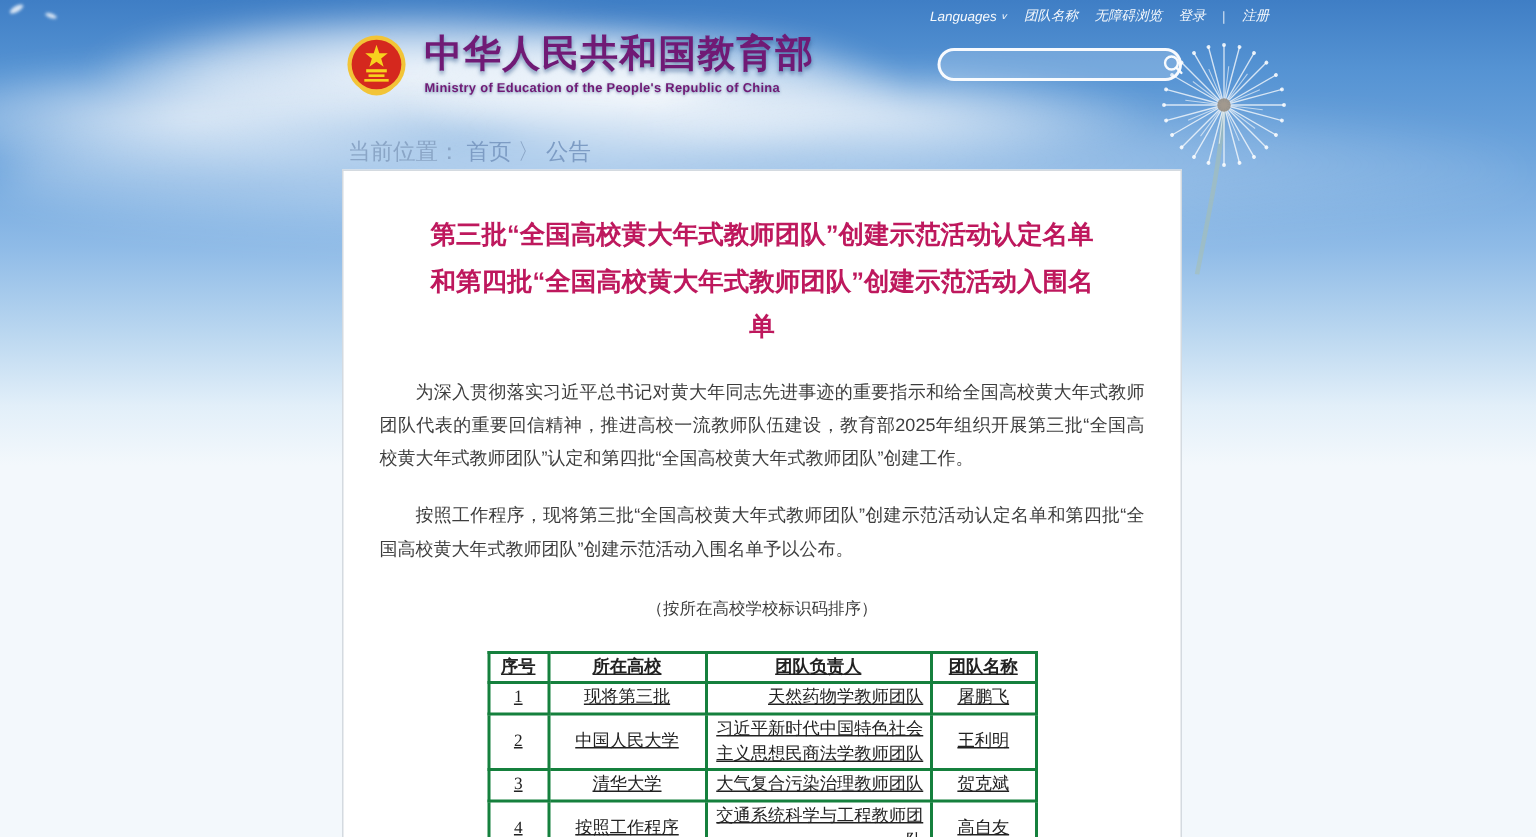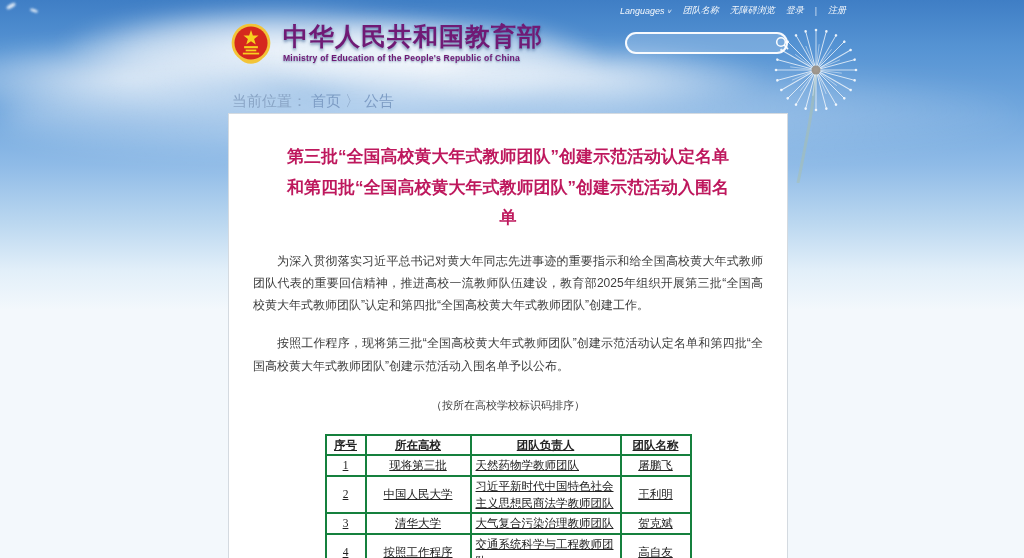--- a/index.html
+++ b/index.html
@@ -97,21 +97,21 @@
   }
   .sort-note { margin-top:21px; font-size:11px; color:#3d3d3d; text-align:center; }
 
   table.list {
     margin:21px auto 0; border-collapse:collapse; width:365px; table-layout:fixed;
     font-family:"Liberation Serif", serif; font-size:11.5px; color:#222;
   }
   table.list th, table.list td { border:2px solid #15803d; padding:1px 4px; line-height:1.45;text-decoration:underline; }
   table.list th { font-weight:bold; text-align:center; height:19px; }
   table.list td { height:20px; text-align:center; }
-  table.list td.team { text-align:left; }
+  table.list td.team { text-align:right; }
   col.c-idx    { width:40px; }
   col.c-univ   { width:105px; }
   col.c-team   { width:150px; }
   col.c-leader { width:70px; }
 </style>
 </head>
 <body>
 
 <div class="sky">
   <div class="cloud c1"></div>

